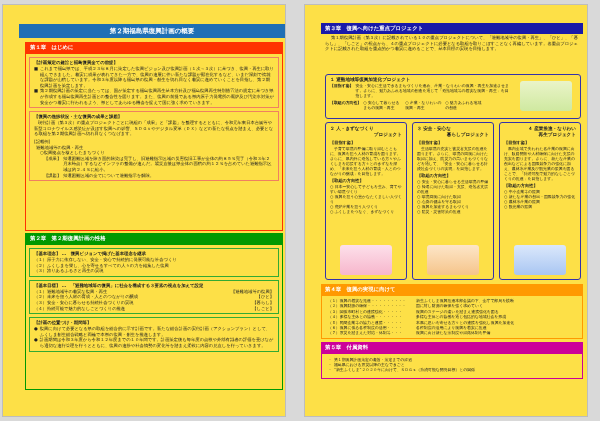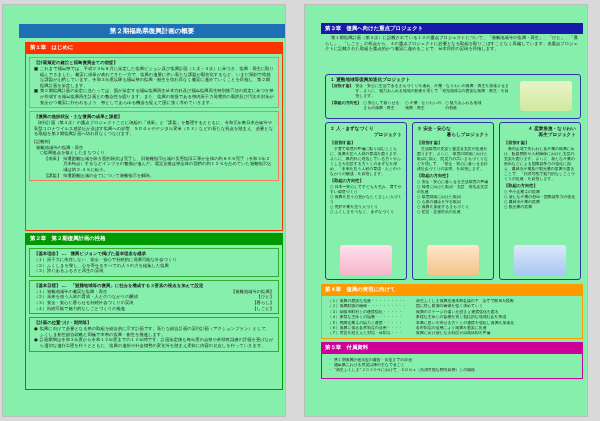--- a/index.html
+++ b/index.html
@@ -1,19 +1,19 @@
 <!DOCTYPE html>
 <html><head>
 <meta charset="utf-8">
 <style>
   * { box-sizing: border-box; margin: 0; padding: 0; }
   html, body { width: 600px; height: 421px; background: #ffffff; overflow: hidden; }
   body { font-family: "DejaVu Sans", sans-serif; color: #222; }
   .spread { position: absolute; left: 0; top: 0; width: 600px; height: 421px; background: #d9d9d9; }
-  .page { position: absolute; top: 4px; width: 284px; height: 413px; background: #86efac; border: 1px solid #bdbdbd; overflow: hidden; padding-left: 20px; }
+  .page { position: absolute; top: 4px; width: 284px; height: 413px; background: #fde047; border: 1px solid #bdbdbd; overflow: hidden; padding-left: 20px; }
   .page.left { left: 2px; }
   .page.right { left: 304px; }
   .tiny { font-size: 4.3px; line-height: 5.6px; }
   .micro { font-size: 3.9px; line-height: 5px; }
 
   
   .main-title { position: absolute; left: 16px; top: 19px; width: 266px; height: 14px; background: #1f6fb5; color: #fff; font-weight: bold; font-size: 6.5px; text-align: center; line-height: 14px; }
   .ch-bar { position: absolute; left: 22px; width: 258px; height: 11px; color: #fff; font-weight: bold; font-size: 5.4px; line-height: 11px; padding-left: 5px; }
   .ch1 { top: 37px; background: #ff3300; }
   .ch1-box { position: absolute; left: 22px; top: 48px; width: 258px; height: 178px; border: 1px solid #ff3300; padding: 3px; }

